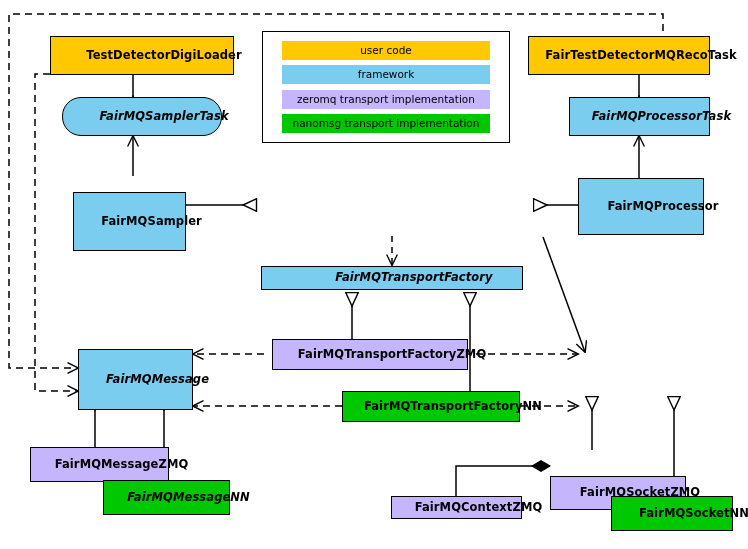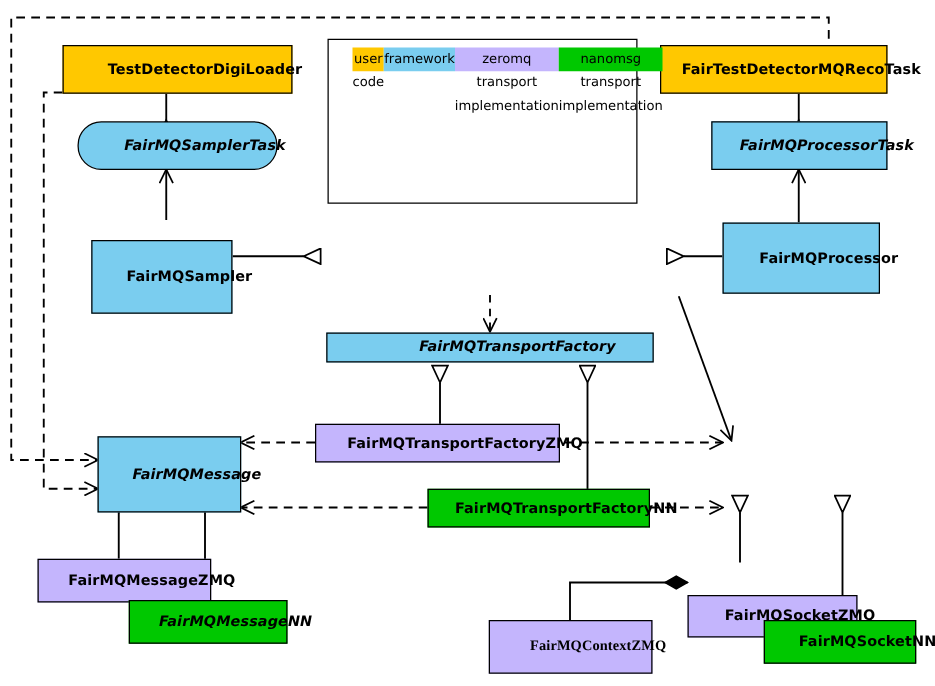--- a/index.html
+++ b/index.html
@@ -19,24 +19,24 @@
     letter-spacing:0.1px;
     z-index:3;
     padding-left:44px;
   }
   .node.abstract{font-style:italic;}
   .c-user{background:#FFC800;}
   .c-frame{background:#7ACDEF;}
   .c-zmq{background:#c4b5fd;}
   .c-nn{background:#00C800;}
   #legend{
-    position:absolute;left:262px;top:31px;width:248px;height:132px;
+    position:absolute;left:262px;top:31px;width:248px;height:112px;
     background:#ffffff;border:1.6px solid #000000;box-sizing:border-box;
     z-index:5;
-    display:flex;flex-direction:row;justify-content:space-around;
+    display:flex;flex-direction:column;justify-content:space-around;
     padding:6px 19px;
   }
   .legend-row{
     height:19px;line-height:19px;text-align:center;
     font-size:10.5px;font-weight:normal;color:#000000;
     box-sizing:border-box;
   }
 </style>
 </head>
 <body>
@@ -121,30 +121,30 @@
 
   <div class="node c-frame abstract" style="left:569px;top:97px;width:141px;height:39px;">FairMQProcessorTask</div>
 
   <div class="node c-frame" style="left:73px;top:176px;width:113px;height:59px;margin-top:16px;">FairMQSampler</div>
 
 
   <div class="node c-frame" style="left:578px;top:178px;width:126px;height:57px;">FairMQProcessor</div>
 
   <div class="node c-frame abstract" style="left:261px;top:266px;width:262px;height:24px;">FairMQTransportFactory</div>
 
-  <div class="node c-zmq" style="left:252px;top:339px;width:196px;height:31px;text-align:right;">FairMQTransportFactoryZMQ</div>
+  <div class="node c-zmq" style="left:272px;top:339px;width:196px;height:31px;text-align:right;">FairMQTransportFactoryZMQ</div>
 
   <div class="node c-nn" style="left:342px;top:391px;width:178px;height:31px;">FairMQTransportFactoryNN</div>
 
   <div class="node c-frame abstract" style="left:78px;top:349px;width:115px;height:61px;">FairMQMessage</div>
 
 
   <div class="node c-zmq" style="left:30px;top:447px;width:139px;height:35px;">FairMQMessageZMQ</div>
 
   <div class="node c-nn" style="left:103px;top:480px;width:127px;height:35px;font-style:italic;">FairMQMessageNN</div>
 
   <div class="node c-zmq" style="left:550px;top:476px;width:136px;height:34px;">FairMQSocketZMQ</div>
 
   <div class="node c-nn" style="left:611px;top:496px;width:122px;height:35px;">FairMQSocketNN</div>
 
-  <div class="node c-zmq" style="left:391px;top:496px;width:131px;height:43px;font-family:Liberation Serif, serif;">FairMQContextZMQ</div>
+  <div class="node c-zmq" style="left:391px;top:496px;width:131px;height:23px;">FairMQContextZMQ</div>
 
 </div>
 
 </body></html>

